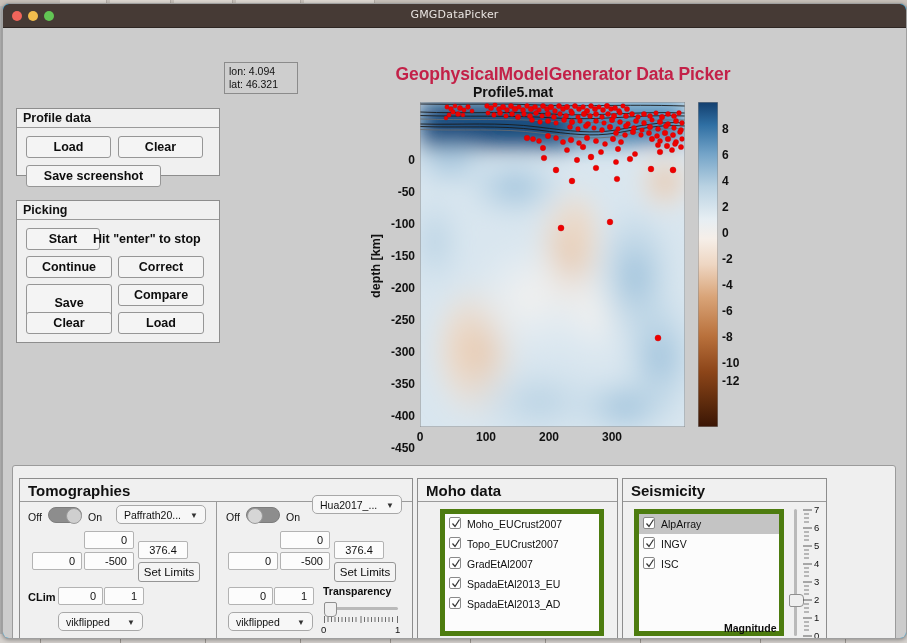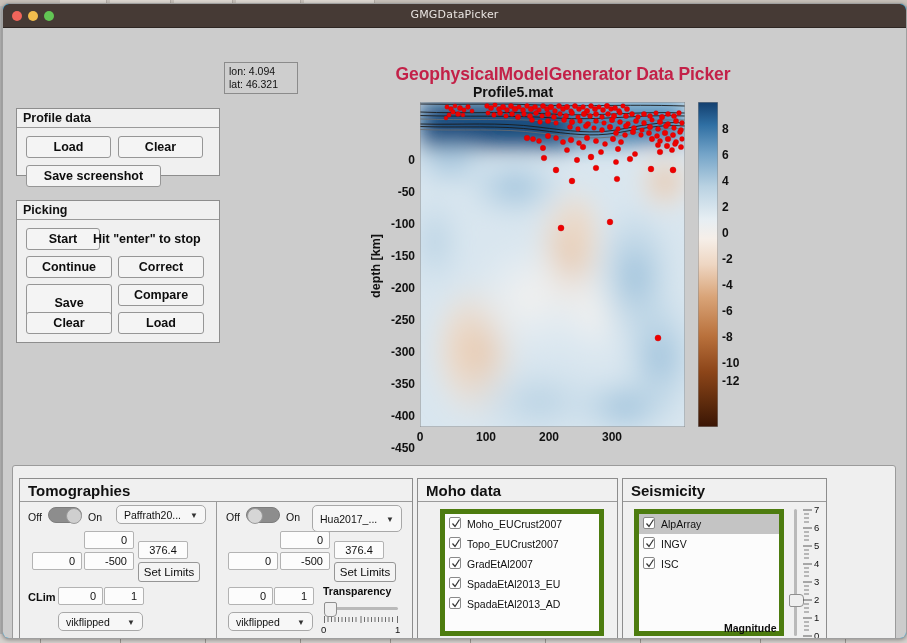--- a/index.html
+++ b/index.html
@@ -478,21 +478,21 @@
         <span>vikflipped</span>
         <span class="caret">▼</span>
       </div>
 
       <div class="togglelabel" style="left:206px;top:32px;">Off</div>
       <div class="toggle off" style="left:226px;top:28px;">
         <div class="track"></div>
         <div class="knob"></div>
       </div>
       <div class="togglelabel" style="left:266px;top:32px;">On</div>
-      <div class="dropdown" style="left:292px;top:26px;width:90px;height:27px;">
+      <div class="dropdown" style="left:292px;top:16px;width:90px;height:19px;">
         <span>Hua2017_...</span>
         <span class="caret">▼</span>
       </div>
 
       <div class="edit" style="left:260px;top:52px;width:50px;height:18px;">0</div>
       <div class="edit" style="left:208px;top:73px;width:50px;height:18px;">0</div>
       <div class="edit" style="left:260px;top:73px;width:50px;height:18px;">-500</div>
       <div class="edit c" style="left:314px;top:62px;width:50px;height:18px;">376.4</div>
       <div class="btn" style="left:314px;top:83px;width:62px;height:20px;font-size:11.5px;font-weight:normal;">Set Limits</div>
 

